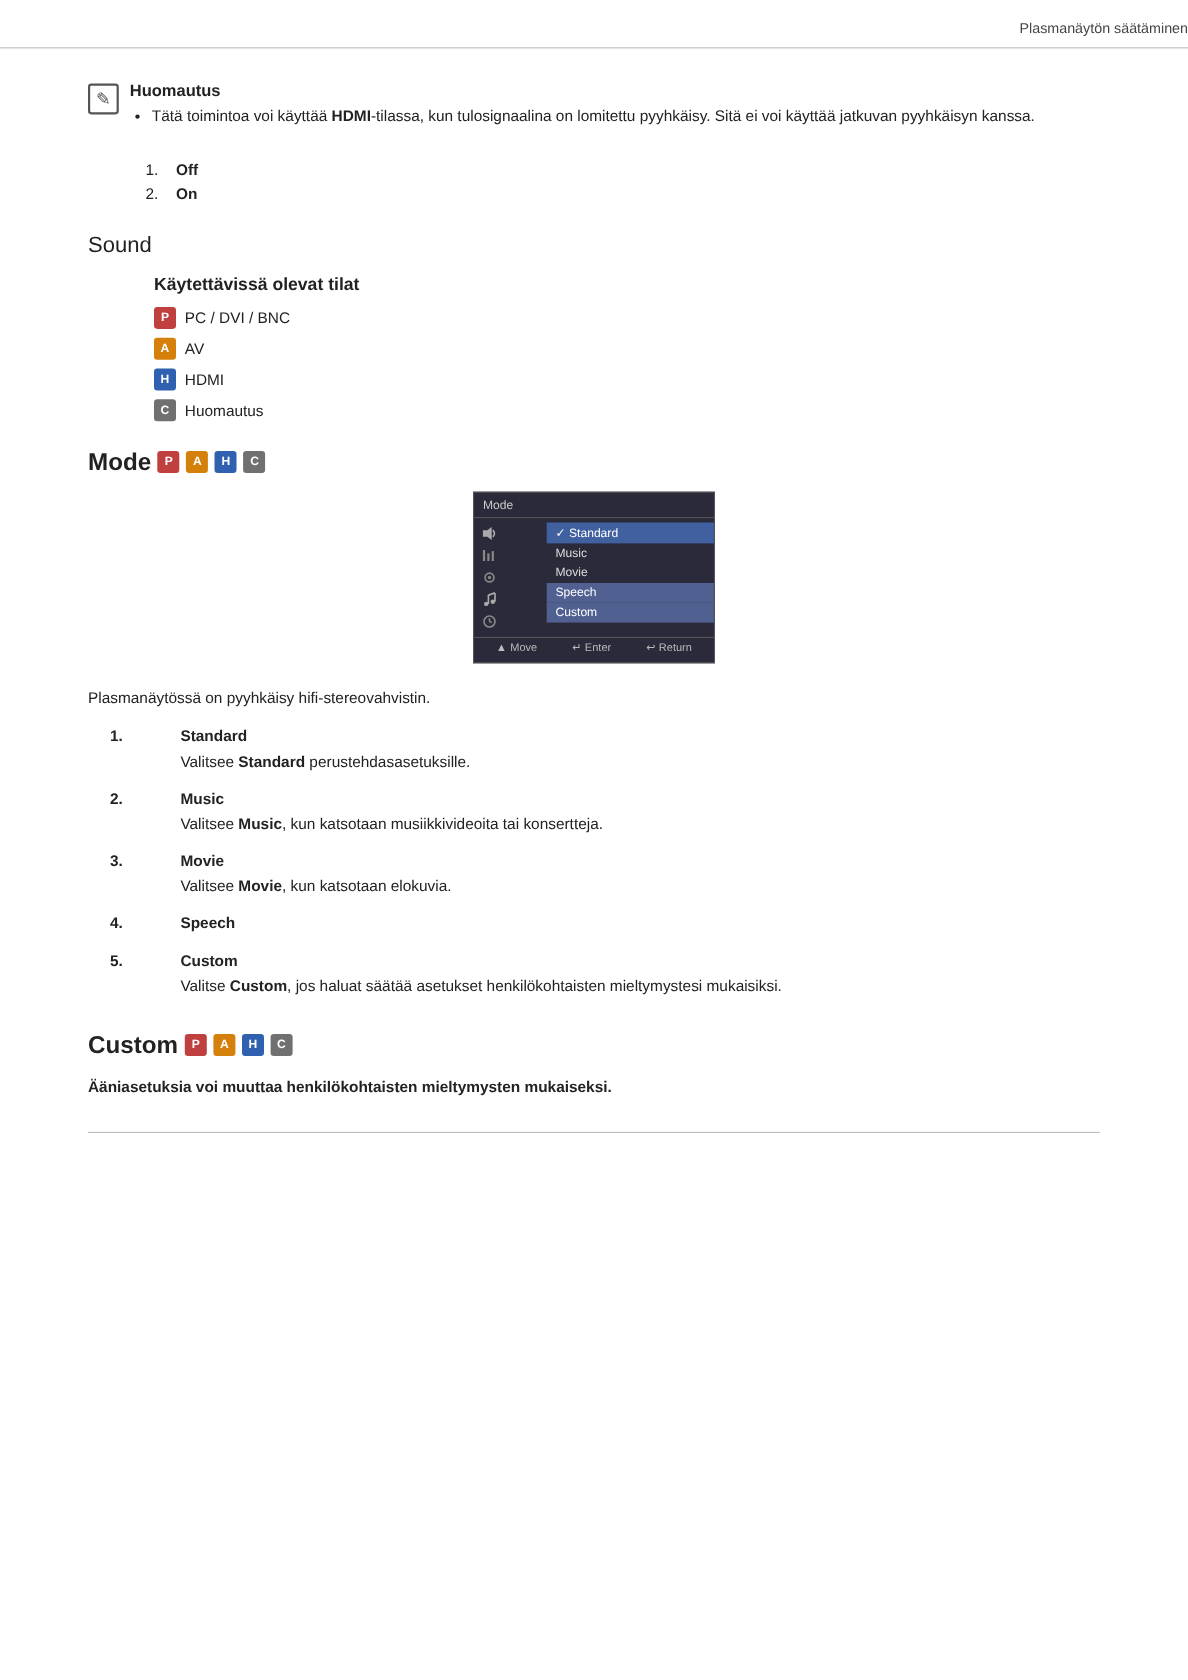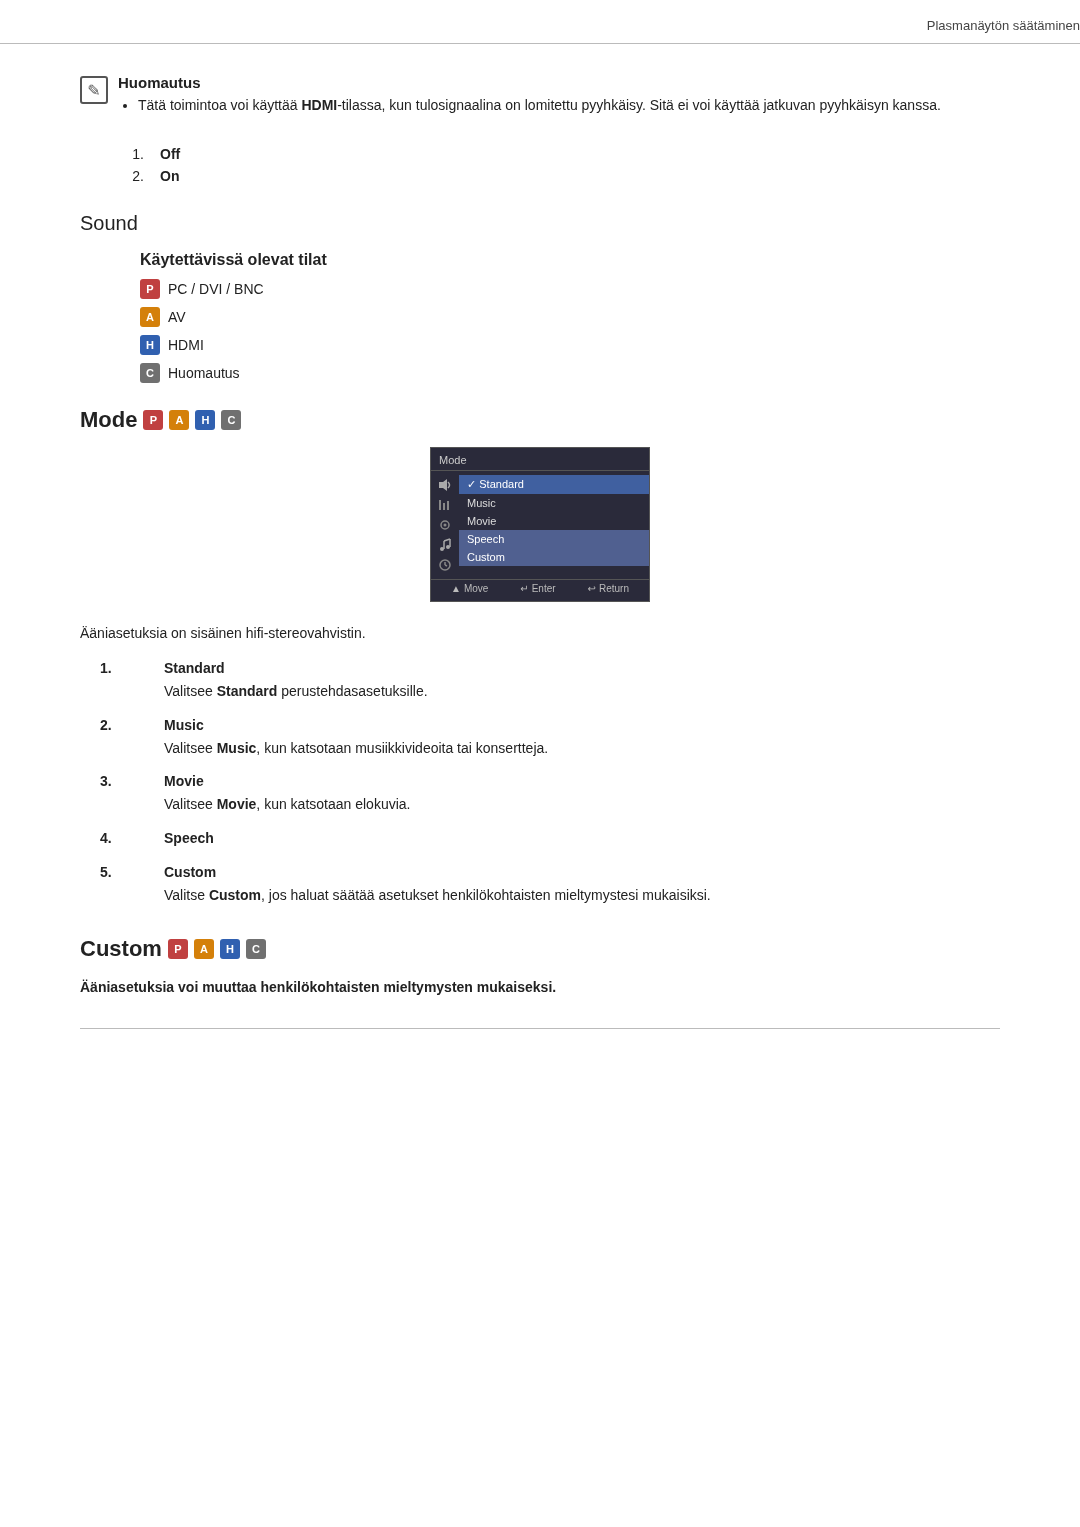--- a/index.html
+++ b/index.html
@@ -181,20 +181,21 @@
     .mode-menu-items {
       flex: 1;
       padding: 2px 0;
     }
 
     .mode-menu-item {
       font-size: 11px;
       color: #ddd;
       padding: 3px 8px;
       cursor: pointer;
+      margin-left: 38px;
     }
 
     .mode-menu-item.selected {
       background: #4060a0;
       color: #fff;
     }
 
     .mode-menu-item.highlighted {
       background: #506090;
       color: #fff;
@@ -372,21 +373,21 @@
         </div>
       </div>
       <div class="mode-menu-footer">
         <span><span class="footer-icon">▲</span> Move</span>
         <span><span class="footer-icon">↵</span> Enter</span>
         <span><span class="footer-icon">↩</span> Return</span>
       </div>
     </div>
   </div>
 
-  <div class="desc-indent" style="padding-left:0; margin-bottom:16px;">Ääniasetuksia on sisäinen hifi-stereovahvistin.</div>
+  <div class="desc-indent" style="padding-left:0; margin-bottom:16px;">Plasmanäytössä on pyyhkäisy hifi-stereovahvistin.</div>
 
   <div>
 
     <div class="item-row">
       <div class="num-col">1.</div>
       <div class="text-col">
         <div class="item-title">Standard</div>
         <div class="item-desc-text">Valitsee <span class="inline-bold">Standard</span> perustehdasasetuksille.</div>
       </div>
     </div>

